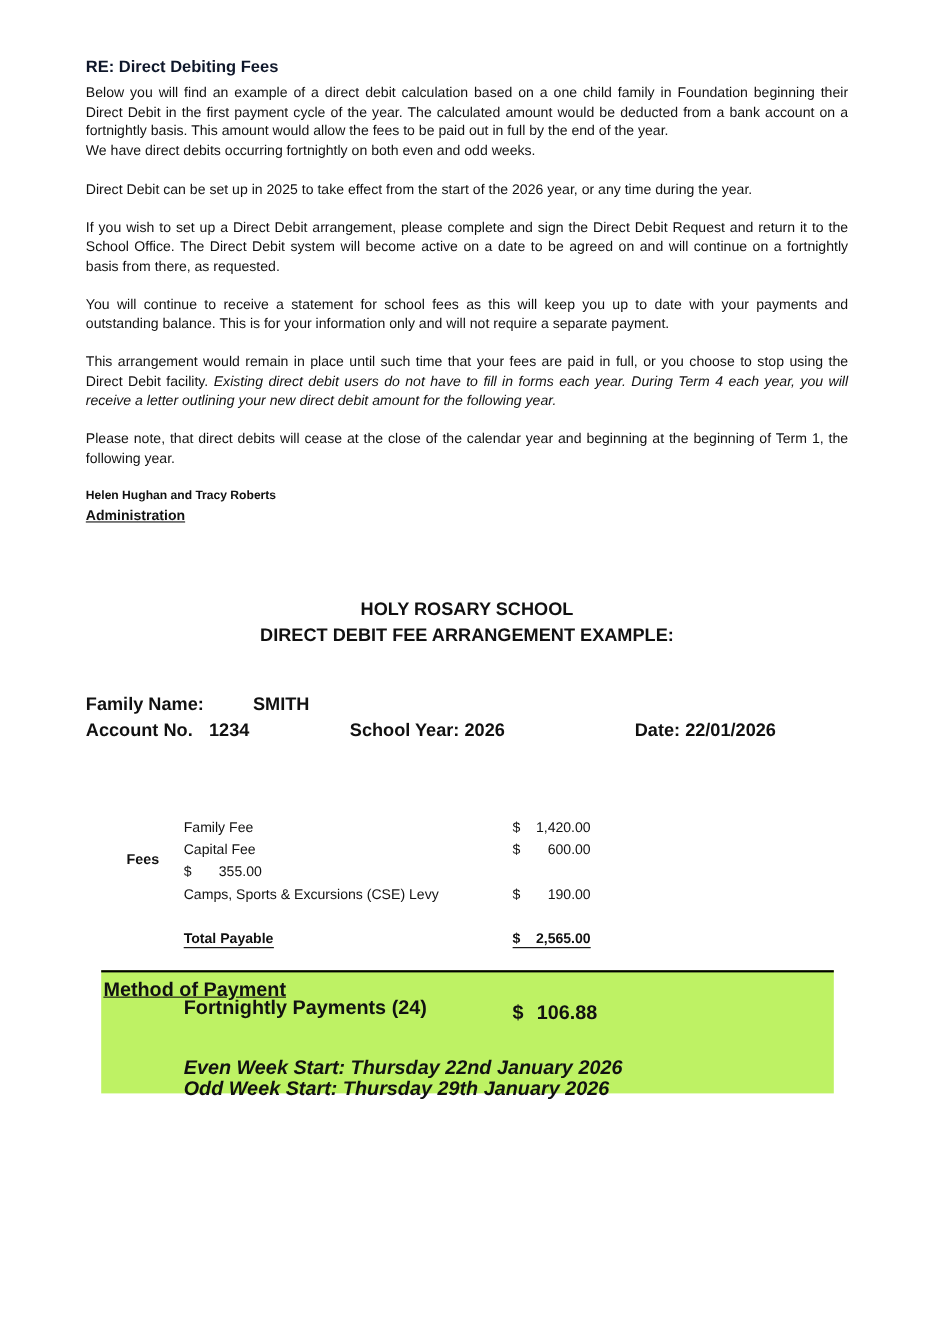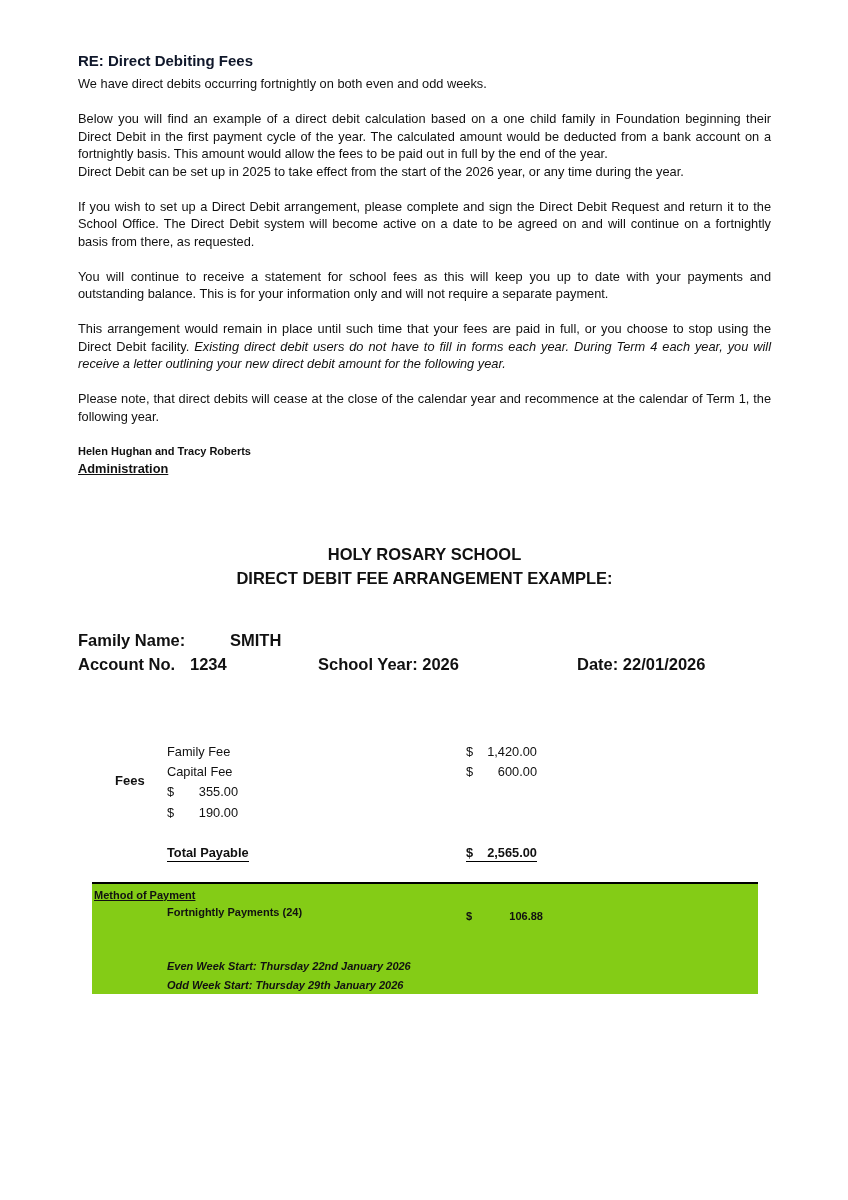--- a/index.html
+++ b/index.html
@@ -61,24 +61,24 @@
   .total-amt-wrap {
     display: flex; justify-content: space-between;
     width: 71px; font-weight: bold;
     border-bottom: 1.6px solid #000; height: 18px; line-height: 17px;
     margin-top: 1px;
   }
 
   .payment-box {
     margin-top: 18px; margin-left: 14px;
     width: 666px; height: 112px;
-    background: #84cc16;
+    background: #bef264;
     border-top: 2.5px solid #000;
     position: relative;
-    font-size: 11px;
+    font-size: 18px;
   }
   .payment-box span { position: absolute; white-space: nowrap; }
   .method-heading {
     left: 2px; top: 5px;
     font-weight: bold; text-decoration: underline;
   }
   .fortnightly-label { left: 75px; top: 22px; font-weight: bold; }
   .pay-amt-wrap {
     position: absolute; left: 374px; top: 26px;
     display: flex; justify-content: space-between; width: 77px;
@@ -89,27 +89,27 @@
   .even-week { top: 76px; }
   .odd-week  { top: 95px; }
 </style>
 </head>
 <body>
 
 <div class="page">
 
   <div class="re-heading">RE: Direct Debiting Fees</div>
 
+  <p class="para no-gap">Below you will find an example of a direct debit calculation based on a one child family in Foundation beginning their Direct Debit in the first payment cycle of the year. The calculated amount would be deducted from a bank account on a fortnightly basis. This amount would allow the fees to be paid out in full by the end of the year.</p>
   <p class="para">We have direct debits occurring fortnightly on both even and odd weeks.</p>
-  <p class="para no-gap">Below you will find an example of a direct debit calculation based on a one child family in Foundation beginning their Direct Debit in the first payment cycle of the year. The calculated amount would be deducted from a bank account on a fortnightly basis. This amount would allow the fees to be paid out in full by the end of the year.</p>
   <p class="para">Direct Debit can be set up in 2025 to take effect from the start of the 2026 year, or any time during the year.</p>
   <p class="para">If you wish to set up a Direct Debit arrangement, please complete and sign the Direct Debit Request and return it to the School Office. The Direct Debit system will become active on a date to be agreed on and will continue on a fortnightly basis from there, as requested.</p>
   <p class="para">You will continue to receive a statement for school fees as this will keep you up to date with your payments and outstanding balance. This is for your information only and will not require a separate payment.</p>
   <p class="para"><span>This arrangement would remain in place until such time that your fees are paid in full, or you choose to stop using the Direct Debit facility. </span><span class="italic">Existing direct debit users do not have to fill in forms each year. During Term 4 each year, you will receive a letter outlining your new direct debit amount for the following year.</span></p>
-  <p class="para">Please note, that direct debits will cease at the close of the calendar year and recommence at the calendar of Term 1, the following year.</p>
+  <p class="para">Please note, that direct debits will cease at the close of the calendar year and beginning at the beginning of Term 1, the following year.</p>
 
   <div class="sig-names">Helen Hughan and Tracy Roberts</div>
   <div class="sig-role">Administration</div>
 
   <div class="title-block">
     <div class="title-line">HOLY ROSARY SCHOOL</div>
     <div class="title-line">DIRECT DEBIT FEE ARRANGEMENT EXAMPLE:</div>
   </div>
 
   <div class="family-block">
@@ -136,20 +136,21 @@
     <div class="fee-row">
       <span class="fee-label">Capital Fee</span>
       <span class="fee-cur">$</span>
       <span class="fee-amt">600.00</span>
     </div>
     <div class="fee-row">
       <span class="fee-cur">$</span>
       <span class="fee-amt">355.00</span>
     </div>
     <div class="fee-row">
+      <span class="fee-label">Camps, Sports &amp; Excursions (CSE) Levy</span>
       <span class="fee-cur">$</span>
       <span class="fee-amt">190.00</span>
     </div>
 
     <div class="fee-row fee-total-row">
       <span class="fee-label-wrap"><span class="u-border">Total Payable</span></span>
       <span class="total-amt-wrap">
         <span>$</span>
         <span>2,565.00</span>
       </span>

